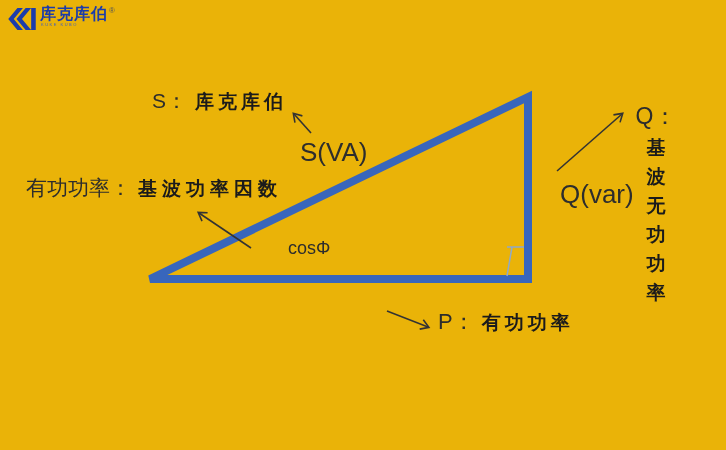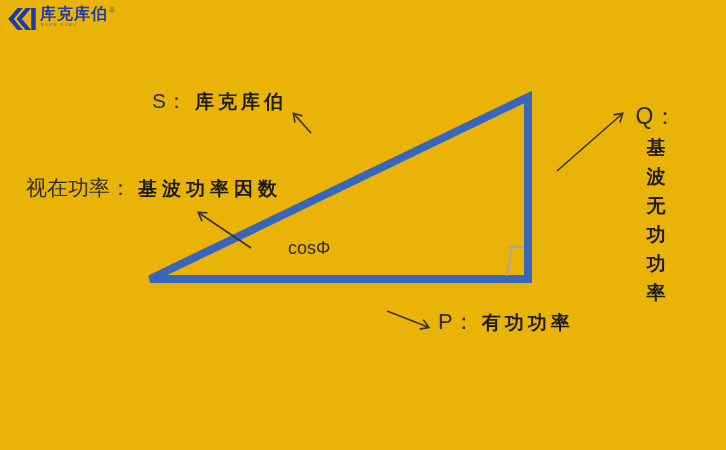--- a/index.html
+++ b/index.html
@@ -91,32 +91,34 @@
     <line x1="311" y1="133" x2="294" y2="114" stroke="#333333" stroke-width="1.6" marker-end="url(#ah)"></line>
     <line x1="251" y1="248" x2="199" y2="213" stroke="#333333" stroke-width="1.6" marker-end="url(#ah)"></line>
     <line x1="387" y1="311" x2="428" y2="327" stroke="#333333" stroke-width="1.6" marker-end="url(#ah)"></line>
     <line x1="557" y1="171" x2="622" y2="114" stroke="#333333" stroke-width="1.6" marker-end="url(#ah)"></line>
   </svg>
 
   <div class="lbl s-annot">
     <span class="formula sym">S：</span><span class="cjk">库克库伯</span>
   </div>
 
+  <div class="lbl formula s-side">S(VA)</div>
 
   <div class="lbl cos-annot">
-    <span class="formula sym">视在功率：</span><span class="cjk">基波功率因数</span>
+    <span class="formula sym">有功功率：</span><span class="cjk">基波功率因数</span>
   </div>
 
   <div class="lbl formula cos-angle">cosΦ</div>
 
 
   <div class="lbl p-annot">
     <span class="formula sym">P：</span><span class="cjk">有功功率</span>
   </div>
 
+  <div class="lbl formula q-side">Q(var)</div>
 
   <div class="lbl q-annot">
     <span class="formula sym">Q：</span>
     <span class="cjk">基</span>
     <span class="cjk">波</span>
     <span class="cjk">无</span>
     <span class="cjk">功</span>
     <span class="cjk">功</span>
     <span class="cjk">率</span>
   </div>

